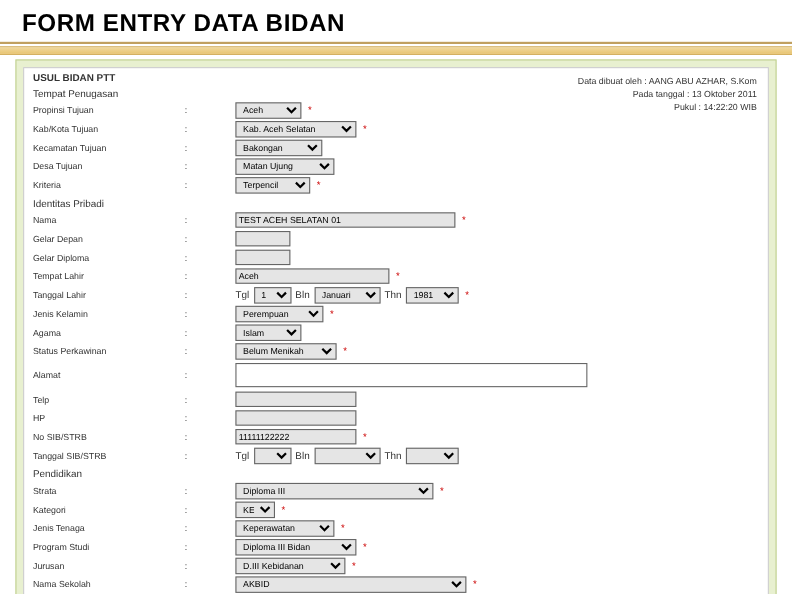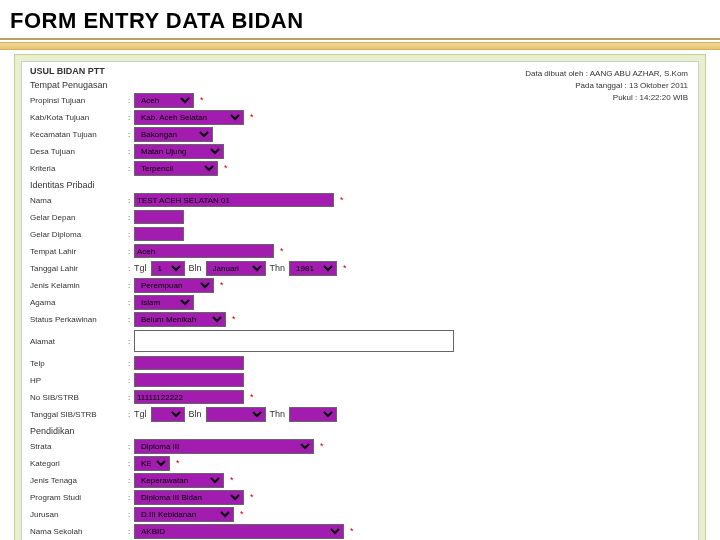--- a/index.html
+++ b/index.html
@@ -1,30 +1,30 @@
 <!DOCTYPE html>
 <html><head>
 <meta charset="utf-8">
 <style>
   * { box-sizing: border-box; margin: 0; padding: 0; }
   body { font-family: Arial, sans-serif; background: #fff; width: 720px; }
-  .slide-title { font-size: 22px; font-weight: bold; padding: 8px 10px 0; letter-spacing: 0.5px; }
+  .slide-title { font-size: 22px; font-weight: bold; padding: 8px 20px 0; letter-spacing: 0.5px; }
   .divider { border-bottom: 2px solid #c0a060; margin: 4px 0 2px; }
   .stripe { height: 8px; background: linear-gradient(#f0d9a0, #e8c470); border-top: 1px solid #d4b060; border-bottom: 1px solid #d4b060; }
   .form-wrap { background: #e8f0d0; padding: 6px; border: 1px solid #c0d090; margin: 4px 14px 0; }
   .form-inner { background: #fff; border: 1px solid #ccc; padding: 4px 8px 6px; font-size: 9px; color: #333; position: relative; min-height: 460px; }
   .form-header { font-weight: bold; font-size: 9px; margin-bottom: 2px; }
   .meta { position: absolute; top: 6px; right: 10px; text-align: right; font-size: 8px; line-height: 1.5; }
   .meta b { font-weight: normal; }
   .section { font-weight: normal; font-size: 9px; margin: 4px 0 2px; }
-  .row { display: flex; align-items: center; height: 16px; margin-bottom: 1px; }
+  .row { display: flex; align-items: center; height: 16px; margin-bottom: 1px; gap: 40px; }
   .row .lbl { width: 94px; font-size: 8px; }
   .row .colon { width: 10px; text-align: center; font-size: 8px; }
   .row .ctrl { display: flex; align-items: center; gap: 4px; }
-  select, input[type=text] { font-size: 8px; border: 1px solid #666; background: #a21caf; height: 14px; padding: 0 2px; font-family: inherit; }
+  select, input[type=text] { font-size: 8px; border: 1px solid #666; background: #e5e5e5; height: 14px; padding: 0 2px; font-family: inherit; }
   select { height: 15px; }
   .req { color: #c00; font-size: 9px; margin-left: 2px; }
   textarea { font-size: 8px; border: 1px solid #666; width: 320px; height: 22px; resize: none; font-family: inherit; }
 </style>
 </head>
 <body>
 
 <div class="slide-title">FORM ENTRY DATA BIDAN</div>
 <div class="divider"></div>
 <div class="stripe"></div>
@@ -73,21 +73,21 @@
         <span class="colon">:</span>
         <span class="ctrl">
           <select style="width:90px"><option>Matan Ujung</option></select>
         </span>
       </div>
 
   <div class="row">
         <span class="lbl">Kriteria</span>
         <span class="colon">:</span>
         <span class="ctrl">
-          <select style="width:84px"><option>Terpencil</option></select>
+          <select style="width:68px"><option>Terpencil</option></select>
           <span class="req">*</span>
         </span>
       </div>
 
   <div class="section">Identitas Pribadi</div>
 
   <div class="row">
         <span class="lbl">Nama</span>
         <span class="colon">:</span>
         <span class="ctrl">

